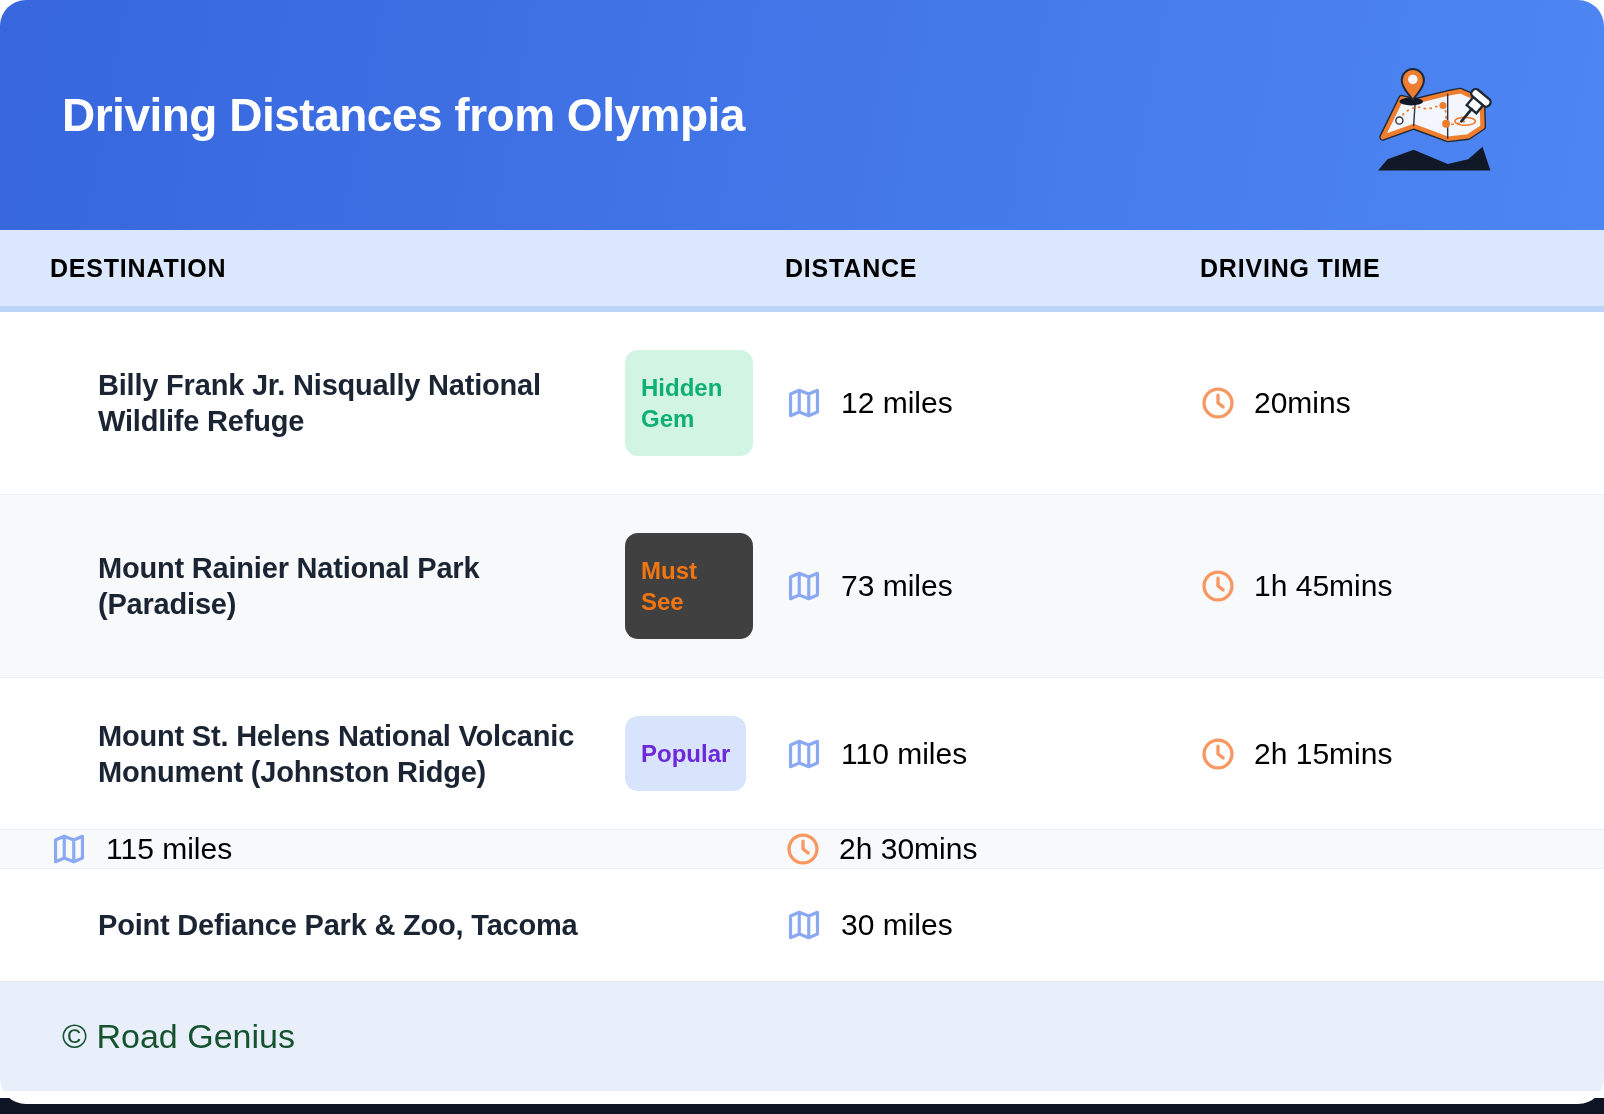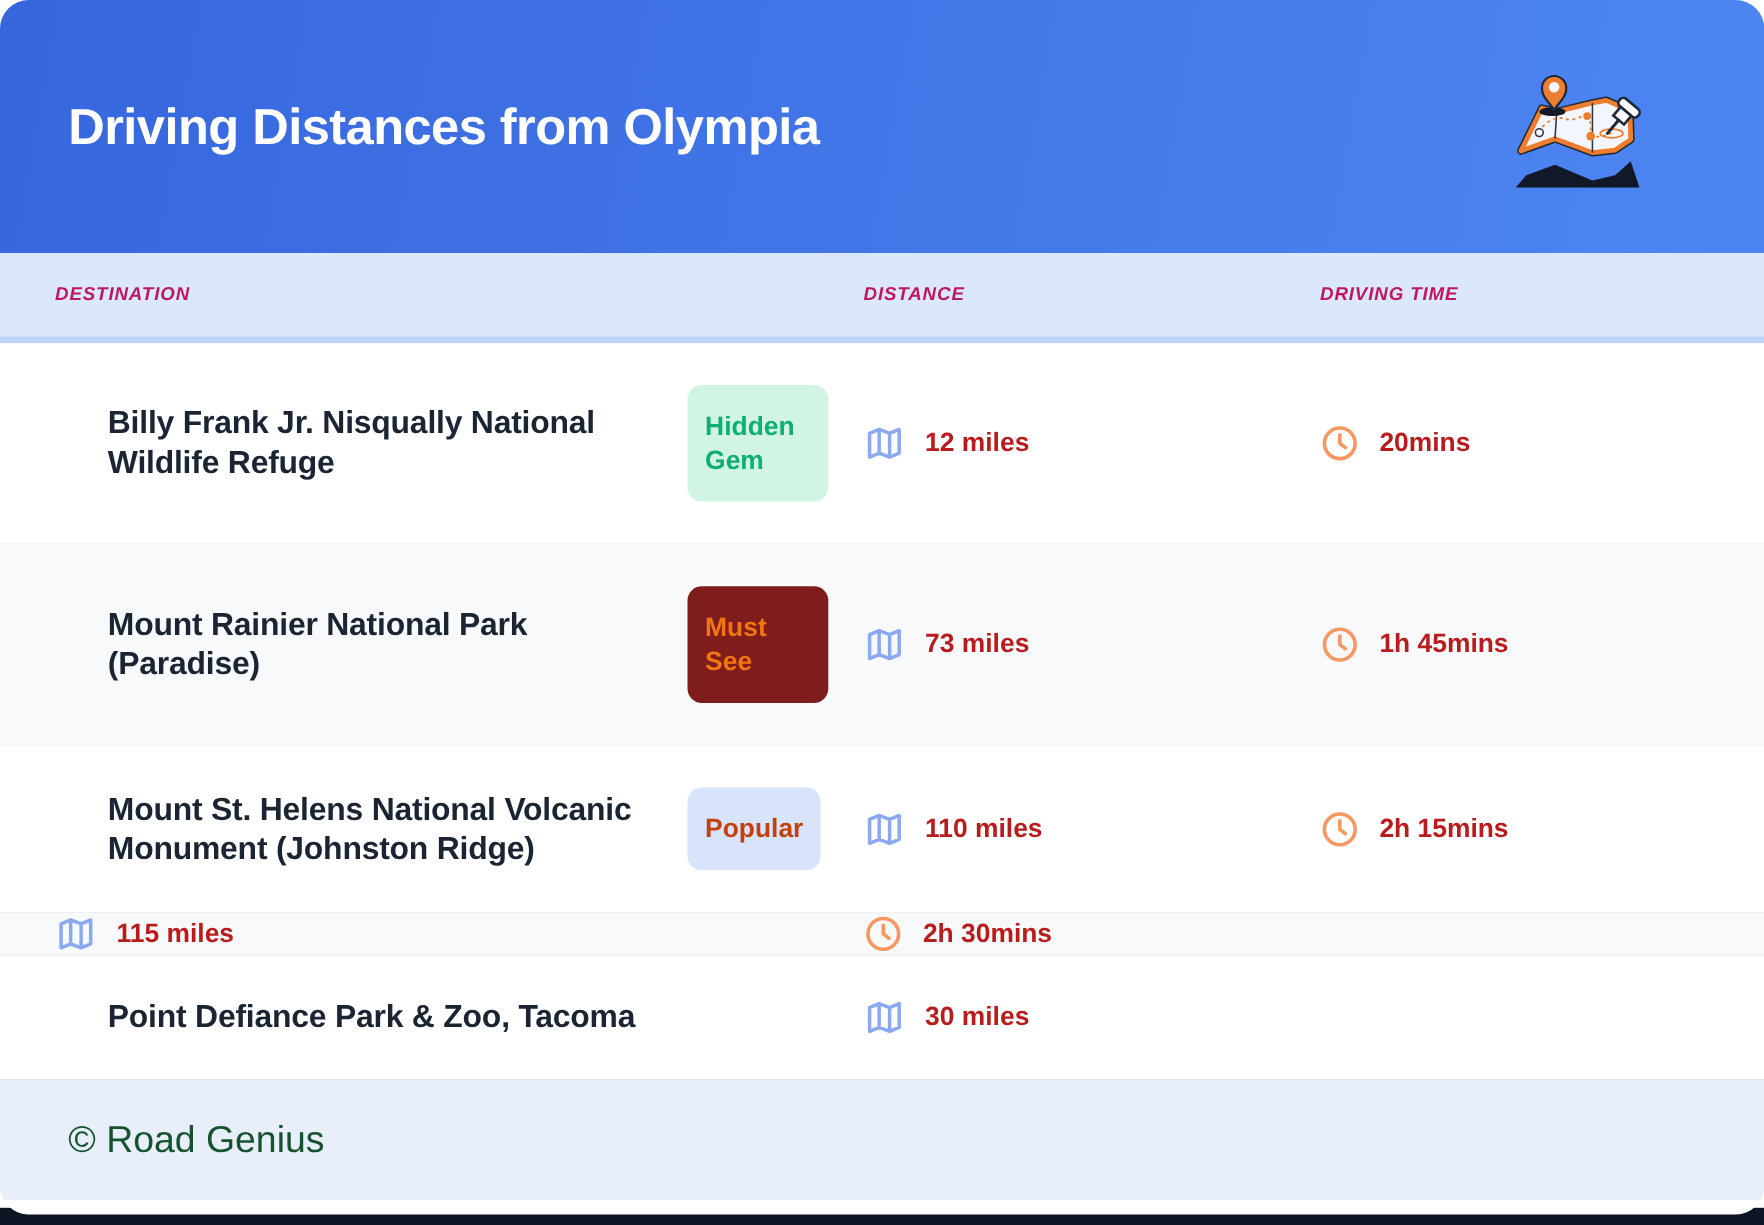--- a/index.html
+++ b/index.html
@@ -33,47 +33,47 @@
     grid-template-columns:735px 415px 1fr;
     padding-left:50px; padding-right:40px;
     align-items:center;
   }
   .thead{
     height:82px;
     background:#dbe7fc;
     border-bottom:6px solid #bdd3f8;
   }
   .th{
-    color:#be185d; font-size:17px; font-weight:700; letter-spacing:0.8px;font-style:italic;
+    color:#000000; font-size:25px; font-weight:700; letter-spacing:0.8px;
   }
   .row{ background:#ffffff; border-top:1px solid #eef1f4; }
   .row:first-child{ border-top:none; }
   .row:nth-child(even){ background:#f8f9fb; }
   .cell-dest{
     display:flex; align-items:center; gap:22px;
     padding:38px 0;
     margin-left:48px;
   }
   .dest-name{
     flex:0 0 505px;
     color:#1a2433; font-size:29px; font-weight:700; line-height:36px;
     letter-spacing:-0.2px;
   }
   .badge{
     display:inline-block; width:max-content; max-width:128px;
     padding:22px 16px; border-radius:13px;
     font-size:24px; font-weight:700; line-height:31px;
   }
   .badge--green { background:#d2f5e3; color:#0eaf72; }
-  .badge--orange{ background:#7f1d1d; color:#f2760f;border-radius:13px; }
-  .badge--blue  { background:#d7e4fc; color:#c2410c; }
+  .badge--orange{ background:#404040; color:#f2760f;border-radius:13px; }
+  .badge--blue  { background:#d7e4fc; color:#6d28d9; }
   .cell-dist, .cell-time{
     display:flex; align-items:center; gap:18px;
   }
-  .metric{ color:#b91c1c; font-size:24px; font-weight:700; }
+  .metric{ color:#000000; font-size:30px; font-weight:400; }
   .glyph{ flex:none; display:block; }
   
   .foot{
     height:110px; background:#e9eefb; border-top:1px solid #e3e8f0;
     display:flex; align-items:center; padding-left:62px;
   }
   .foot span{ color:#14532d; font-size:34px; font-weight:400; }
 </style>
 </head>
 <body>

